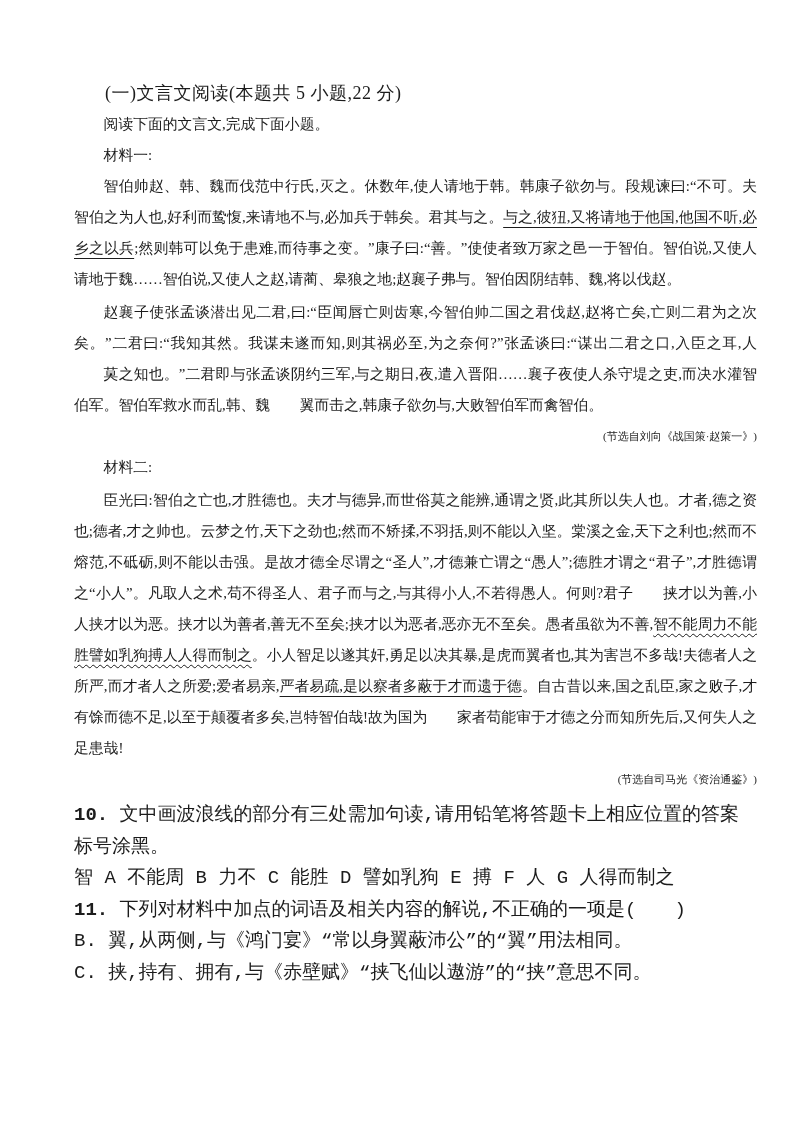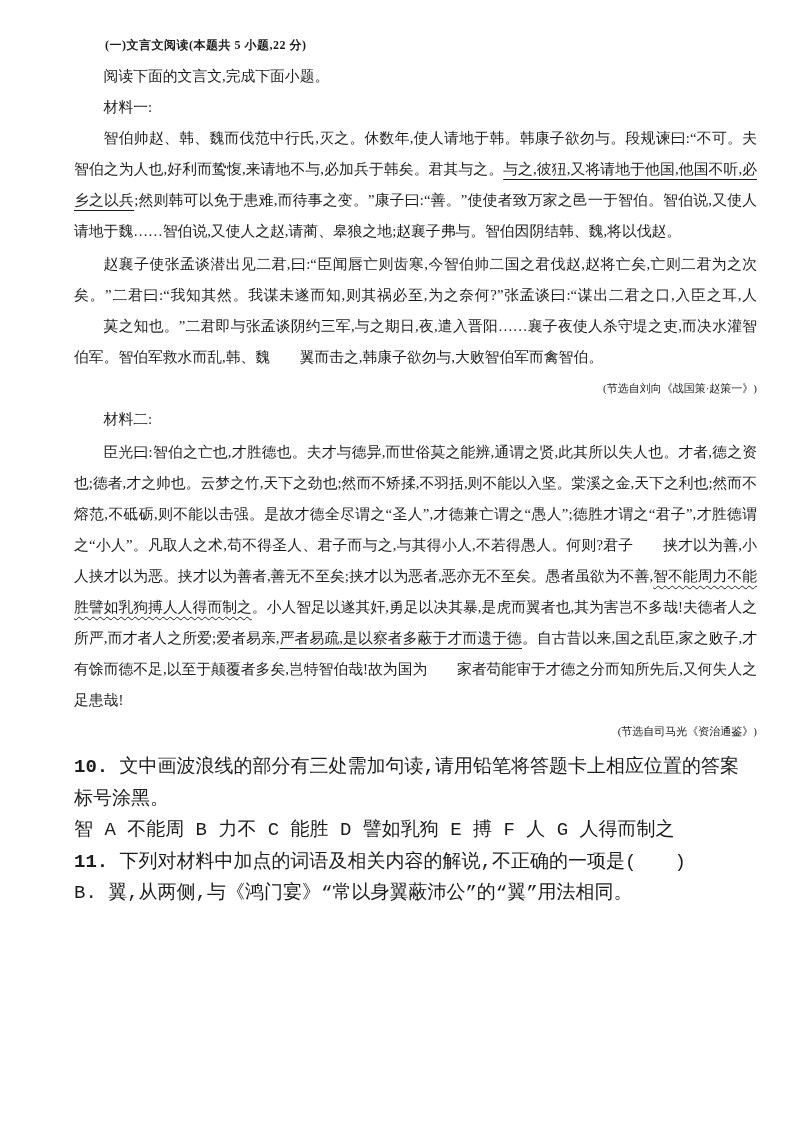--- a/index.html
+++ b/index.html
@@ -9,24 +9,24 @@
     font-family: "Liberation Serif", "DejaVu Serif", serif;
     color: #1c1c1c;
     overflow: hidden;
   }
   .page {
     width: 800px; height: 1131px;
     background: #ffffff;
     padding: 0 43px 0 74px;
   }
   .heading {
-    margin-top: 32px;
+    margin-top: 80px;
     padding-left: 31px;
-    font-size: 12px;
-    font-weight: bold;
+    font-size: 18px;
+    font-weight: normal;
     line-height: 26px;
     letter-spacing: 0.5px;
   }
   .intro {
     margin-top: 3px;
     font-size: 14.8px;
     line-height: 31px;
     text-indent: 2em;
   }
   .mat-label {
@@ -104,14 +104,15 @@
 
   <div class="source">(节选自司马光《资治通鉴》)</div>
 
   <div class="qline first"><span class="qnum">10.</span><span> 文中画波浪线的部分有三处需加句读,请用铅笔将答题卡上相应位置的答案标号涂黑。</span></div>
 
   <div class="qline">智 A 不能周 B 力不 C 能胜 D 譬如乳狗 E 搏 F 人 G 人得而制之</div>
 
   <div class="qline"><span class="qnum">11.</span><span> 下列对材料中加点的词语及相关内容的解说,不正确的一项是(　　)</span></div>
 
   <div class="qline">B. 翼,从两侧,与《鸿门宴》“常以身翼蔽沛公”的“翼”用法相同。</div>
+  <div class="qline">C. 挟,持有、拥有,与《赤壁赋》“挟飞仙以遨游”的“挟”意思不同。</div>
 
 </div>
 
 </body></html>

